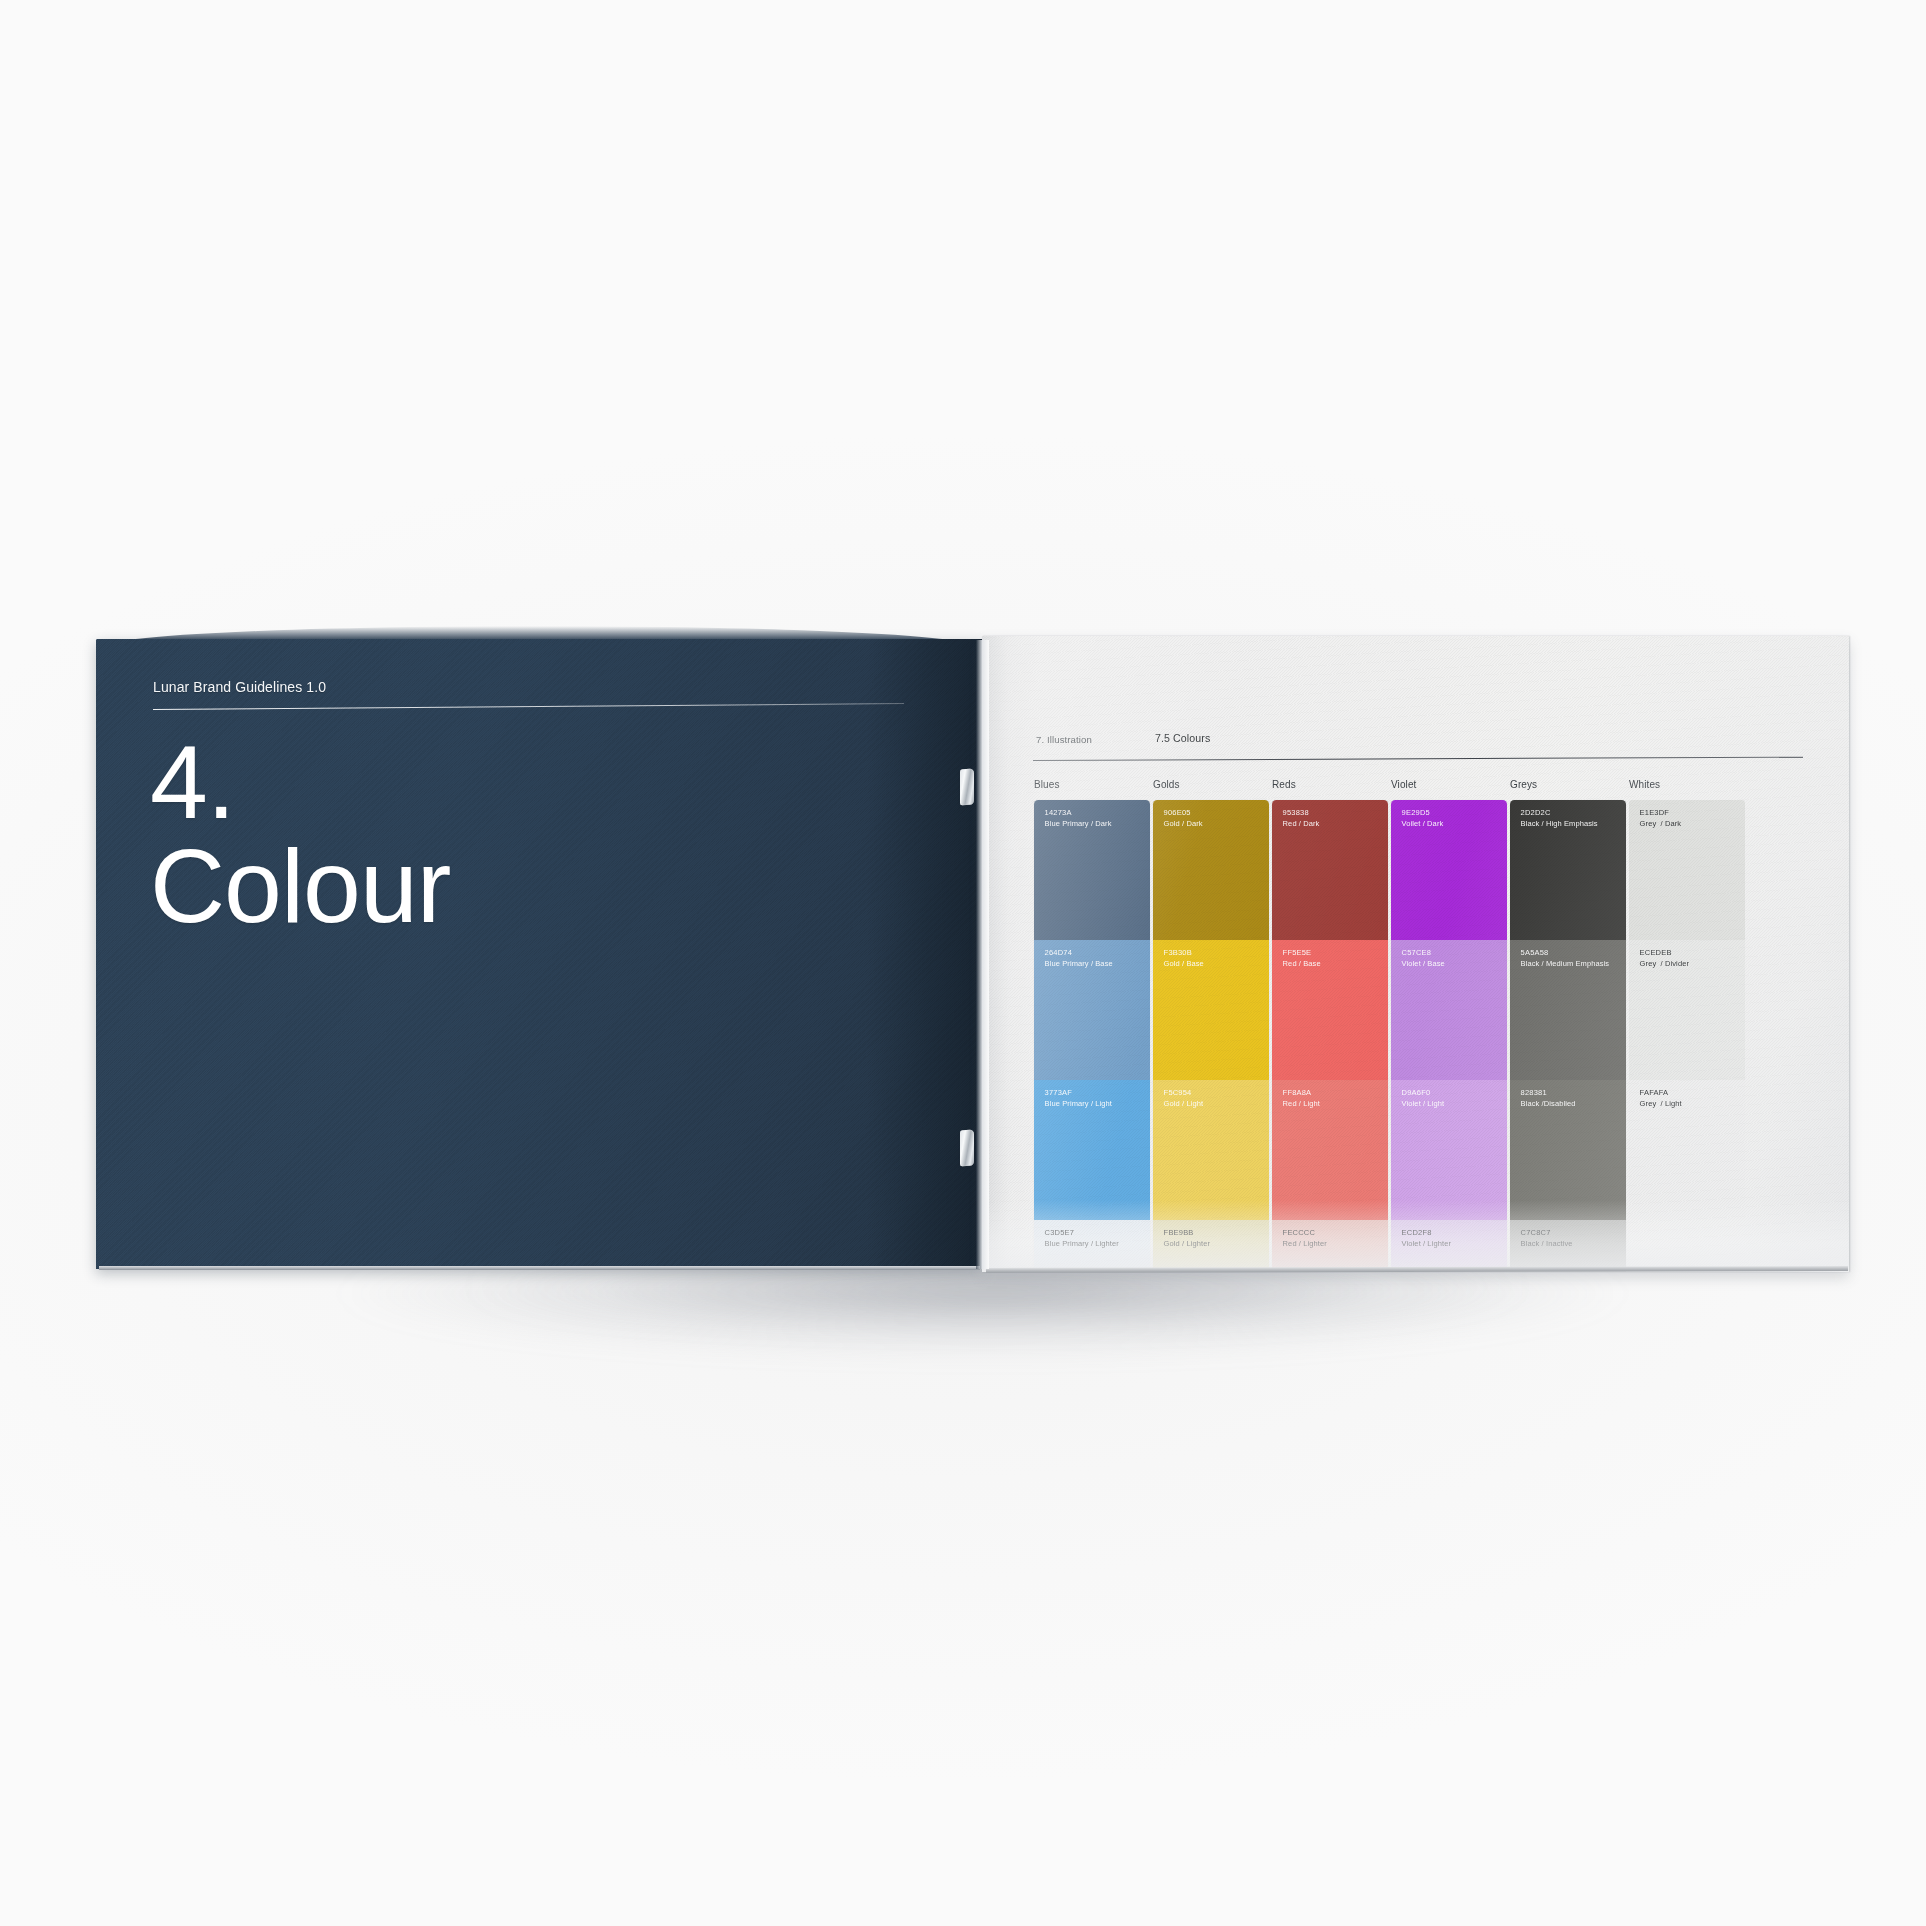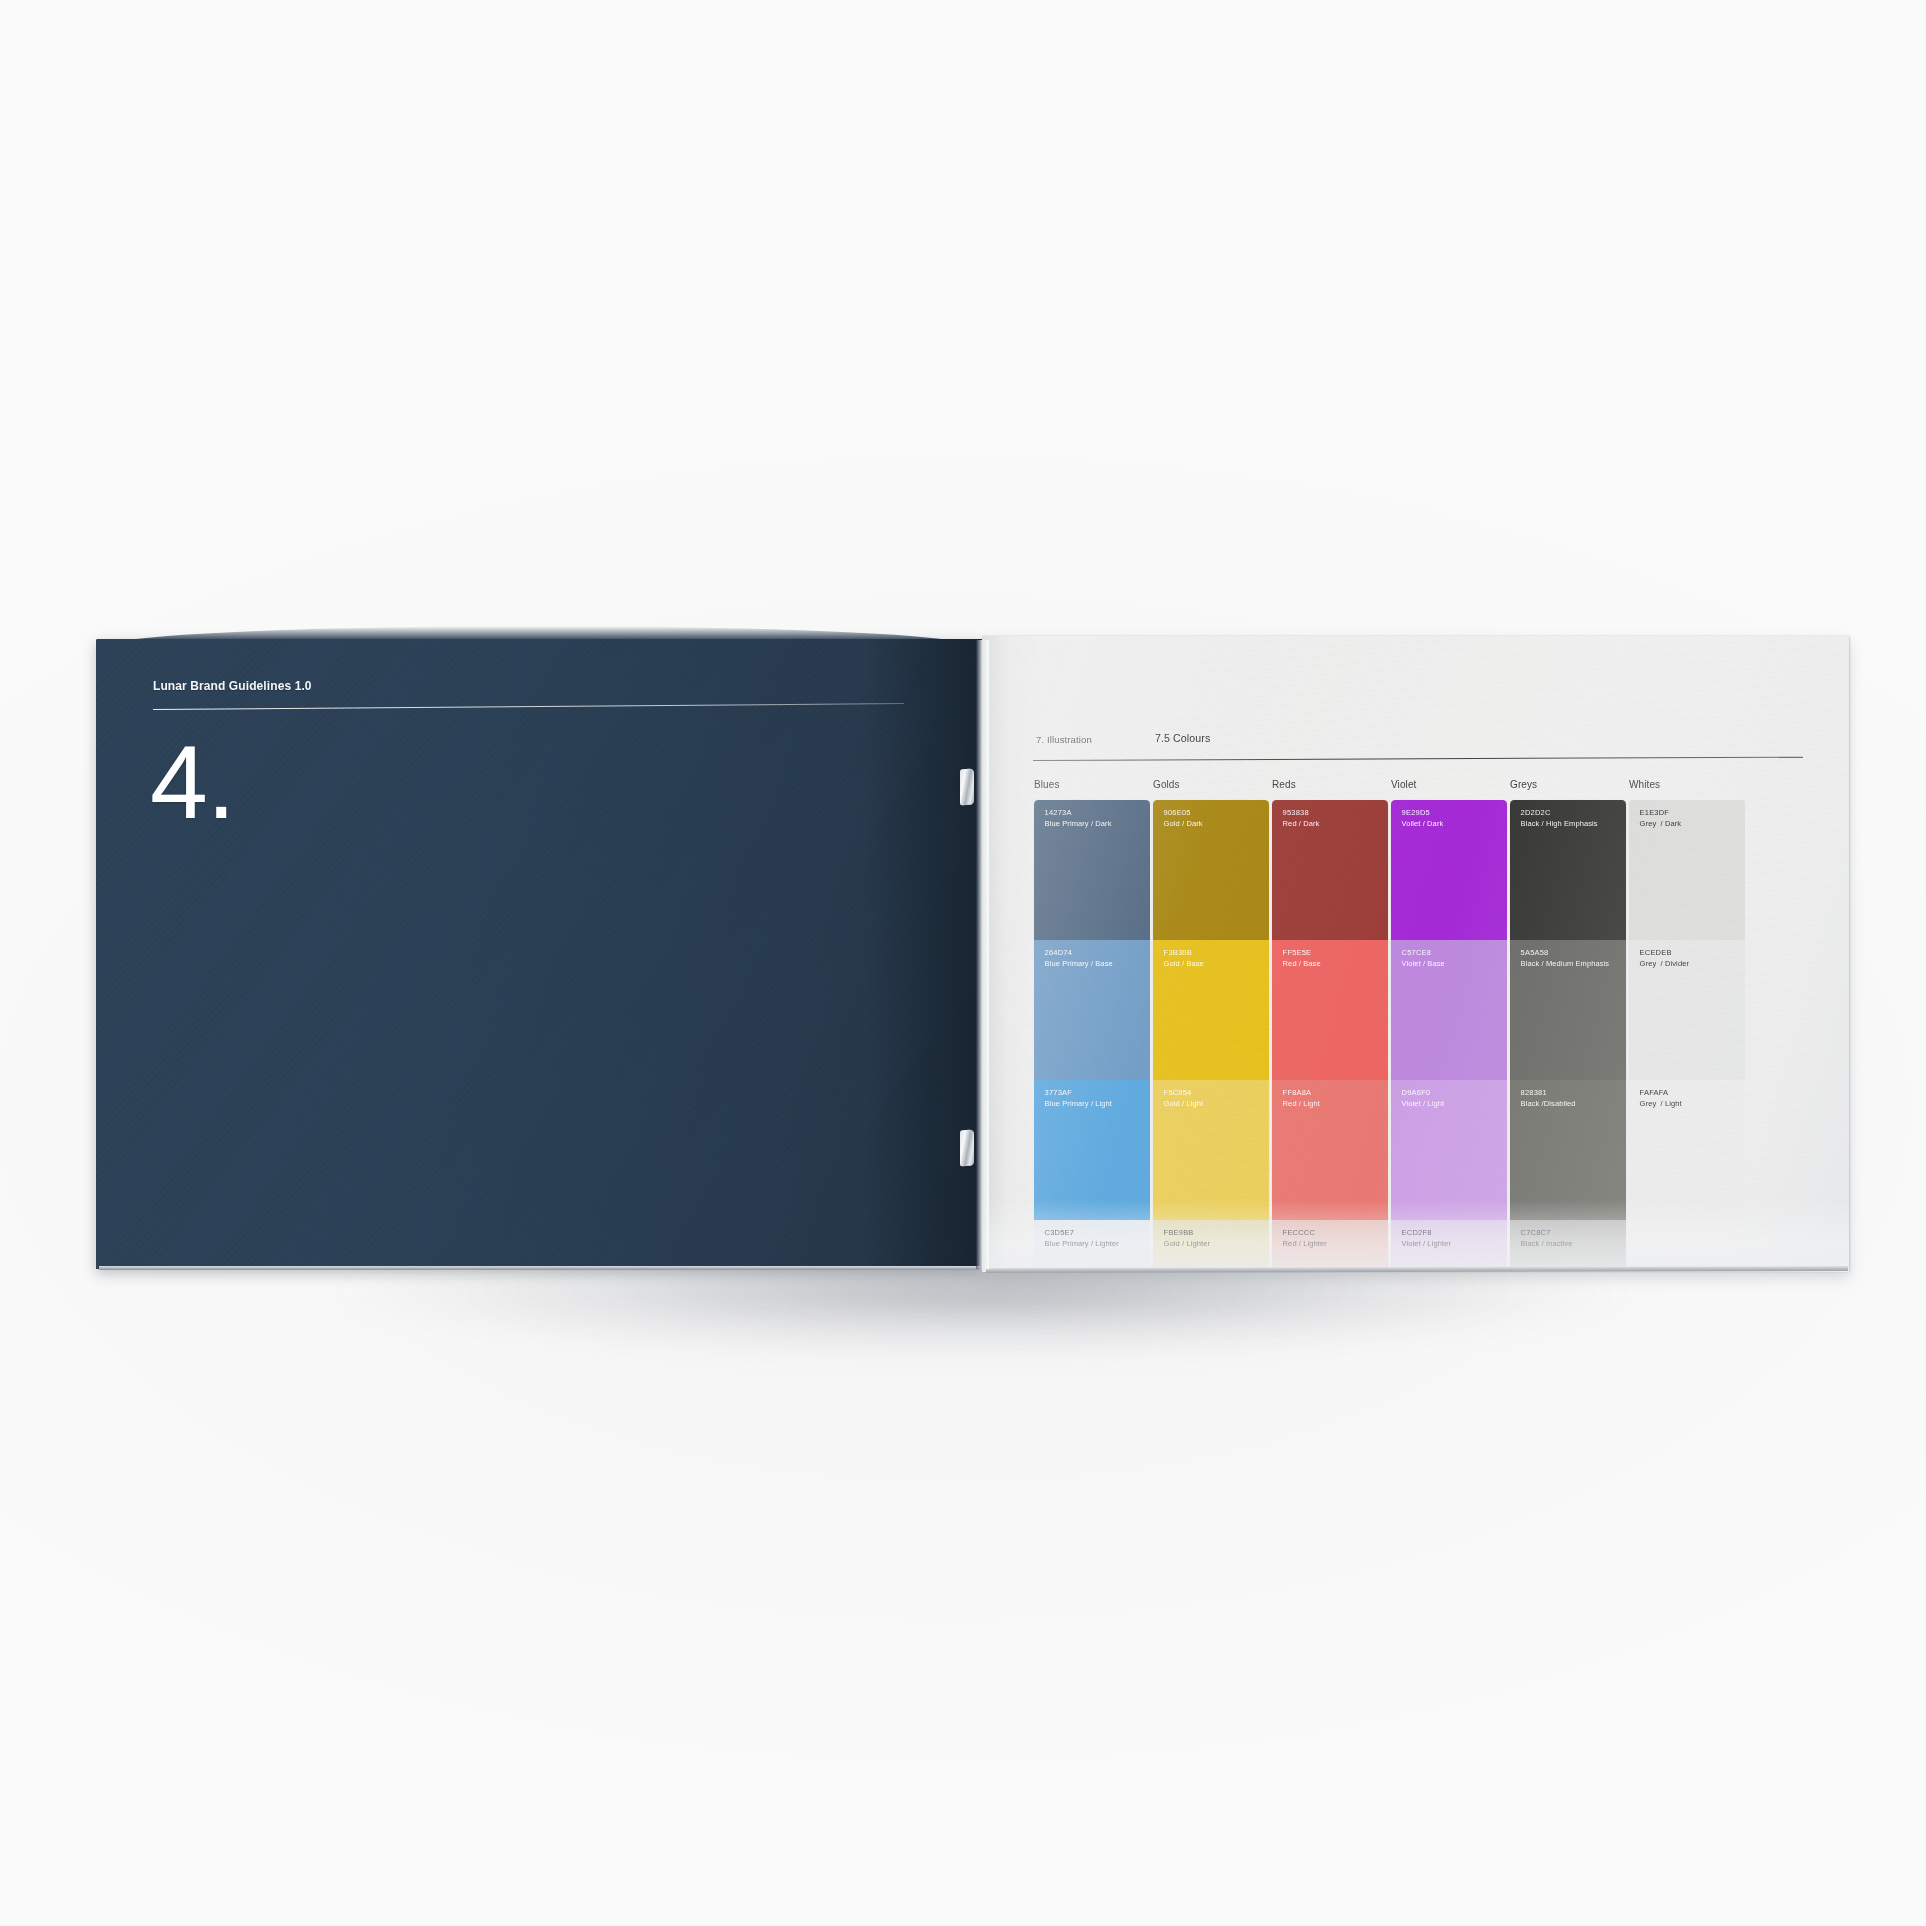--- a/index.html
+++ b/index.html
@@ -57,21 +57,21 @@
   .cover-top-curve{
     position:absolute;left:96px;top:626px;width:886px;height:22px;
     background:linear-gradient(180deg, rgba(255,255,255,.0) 0%, rgba(45,64,84,.95) 65%, rgba(43,62,82,1) 100%);
     border-radius:50% 50% 0 0 / 100% 100% 0 0;
     pointer-events:none;
   }
 
   .lp-inner{position:absolute;left:0;top:0;width:100%;height:100%;}
   .lp-eyebrow{
     position:absolute;left:57px;top:40px;
-    color:#f4f6f8;font-size:12px;letter-spacing:0.1px;font-weight:700;
+    color:#f4f6f8;font-size:14px;letter-spacing:0.1px;font-weight:400;
     text-shadow:0 0.5px 1px rgba(0,0,0,.25);
   }
   .lp-rule{
     position:absolute;left:57px;top:70px;width:751px;height:1px;
     background:linear-gradient(90deg, rgba(255,255,255,.92), rgba(255,255,255,.72) 70%, rgba(255,255,255,.35));
     transform:rotate(-0.45deg);transform-origin:left center;
   }
   .lp-title{
     position:absolute;left:54px;top:94px;
     color:#ffffff;
@@ -200,20 +200,21 @@
   <div class="spread-shadow"></div>
   <div class="spread-shadow2"></div>
 
   <div class="cover-top-curve"></div>
   <div class="left-page">
     <div class="lp-inner">
       <div class="lp-eyebrow">Lunar Brand Guidelines 1.0</div>
       <div class="lp-rule"></div>
       <div class="lp-title">
         <span class="t1">4.</span>
+        <span class="t2">Colour</span>
       </div>
     </div>
     <div class="grain"></div>
   </div>
   <div class="lp-edge"></div>
 
   <div class="right-page">
     <div class="rp-head">
       <div class="rp-sec">7. Illustration</div>
       <div class="rp-subsec">7.5 Colours</div>

